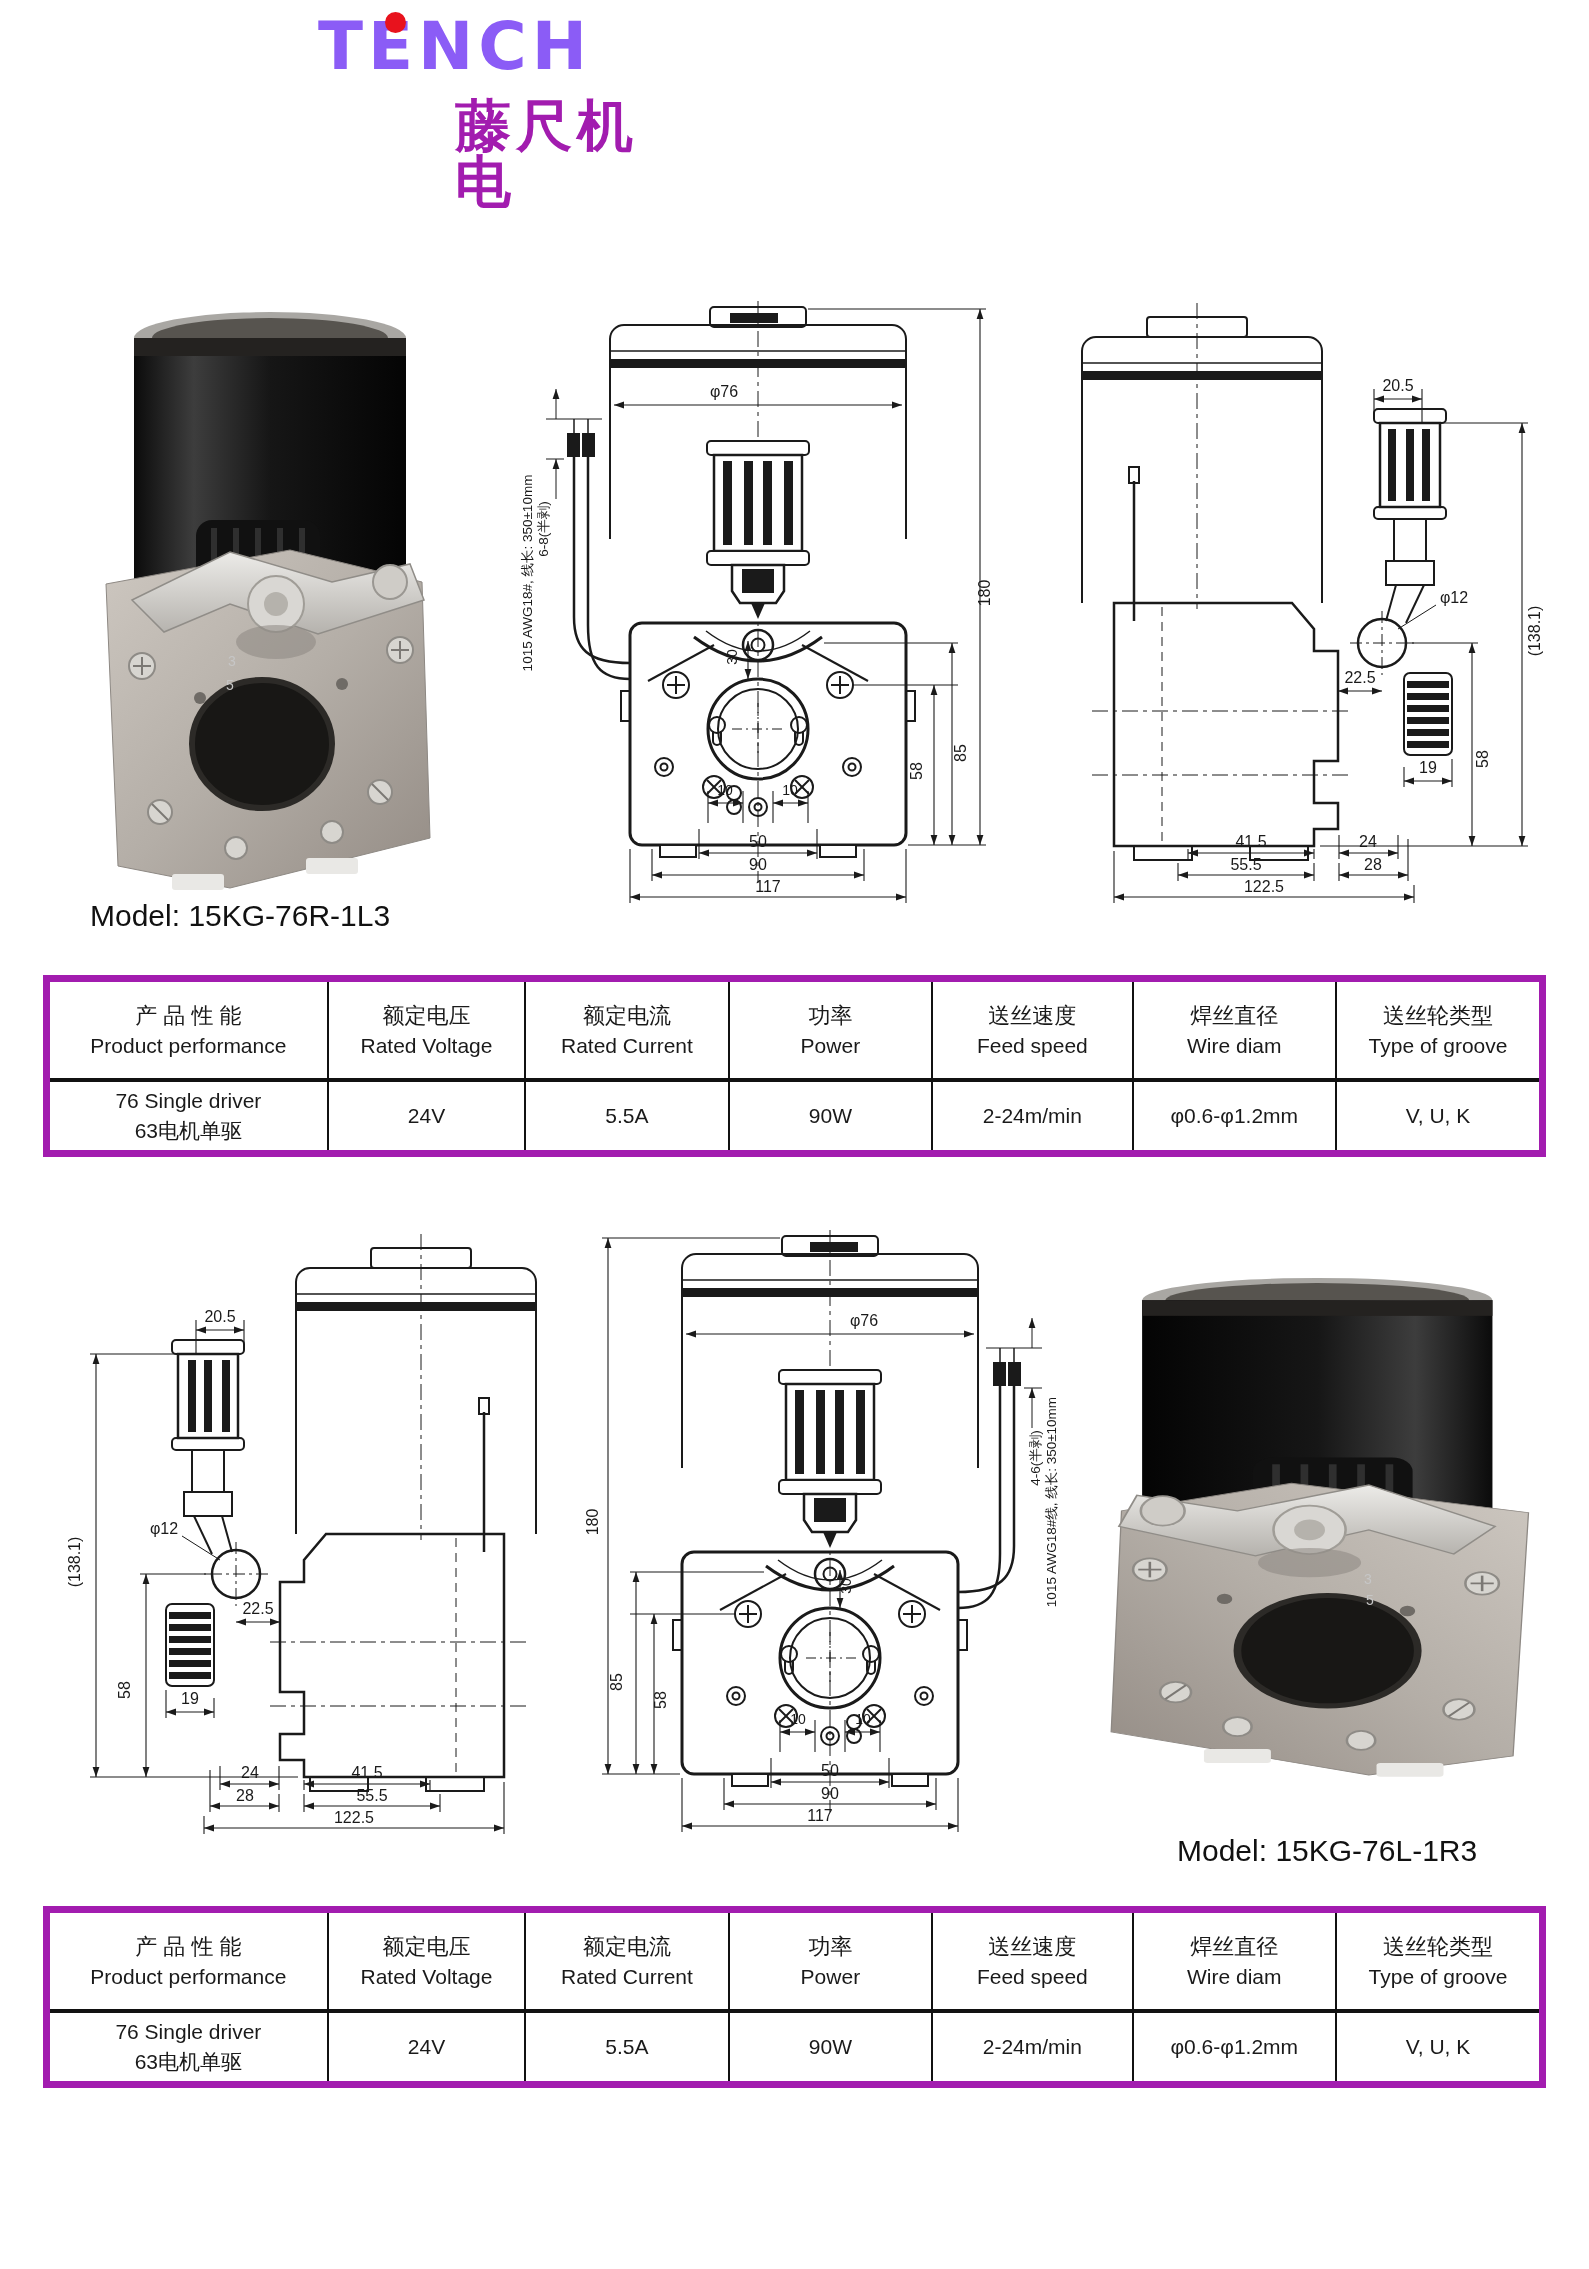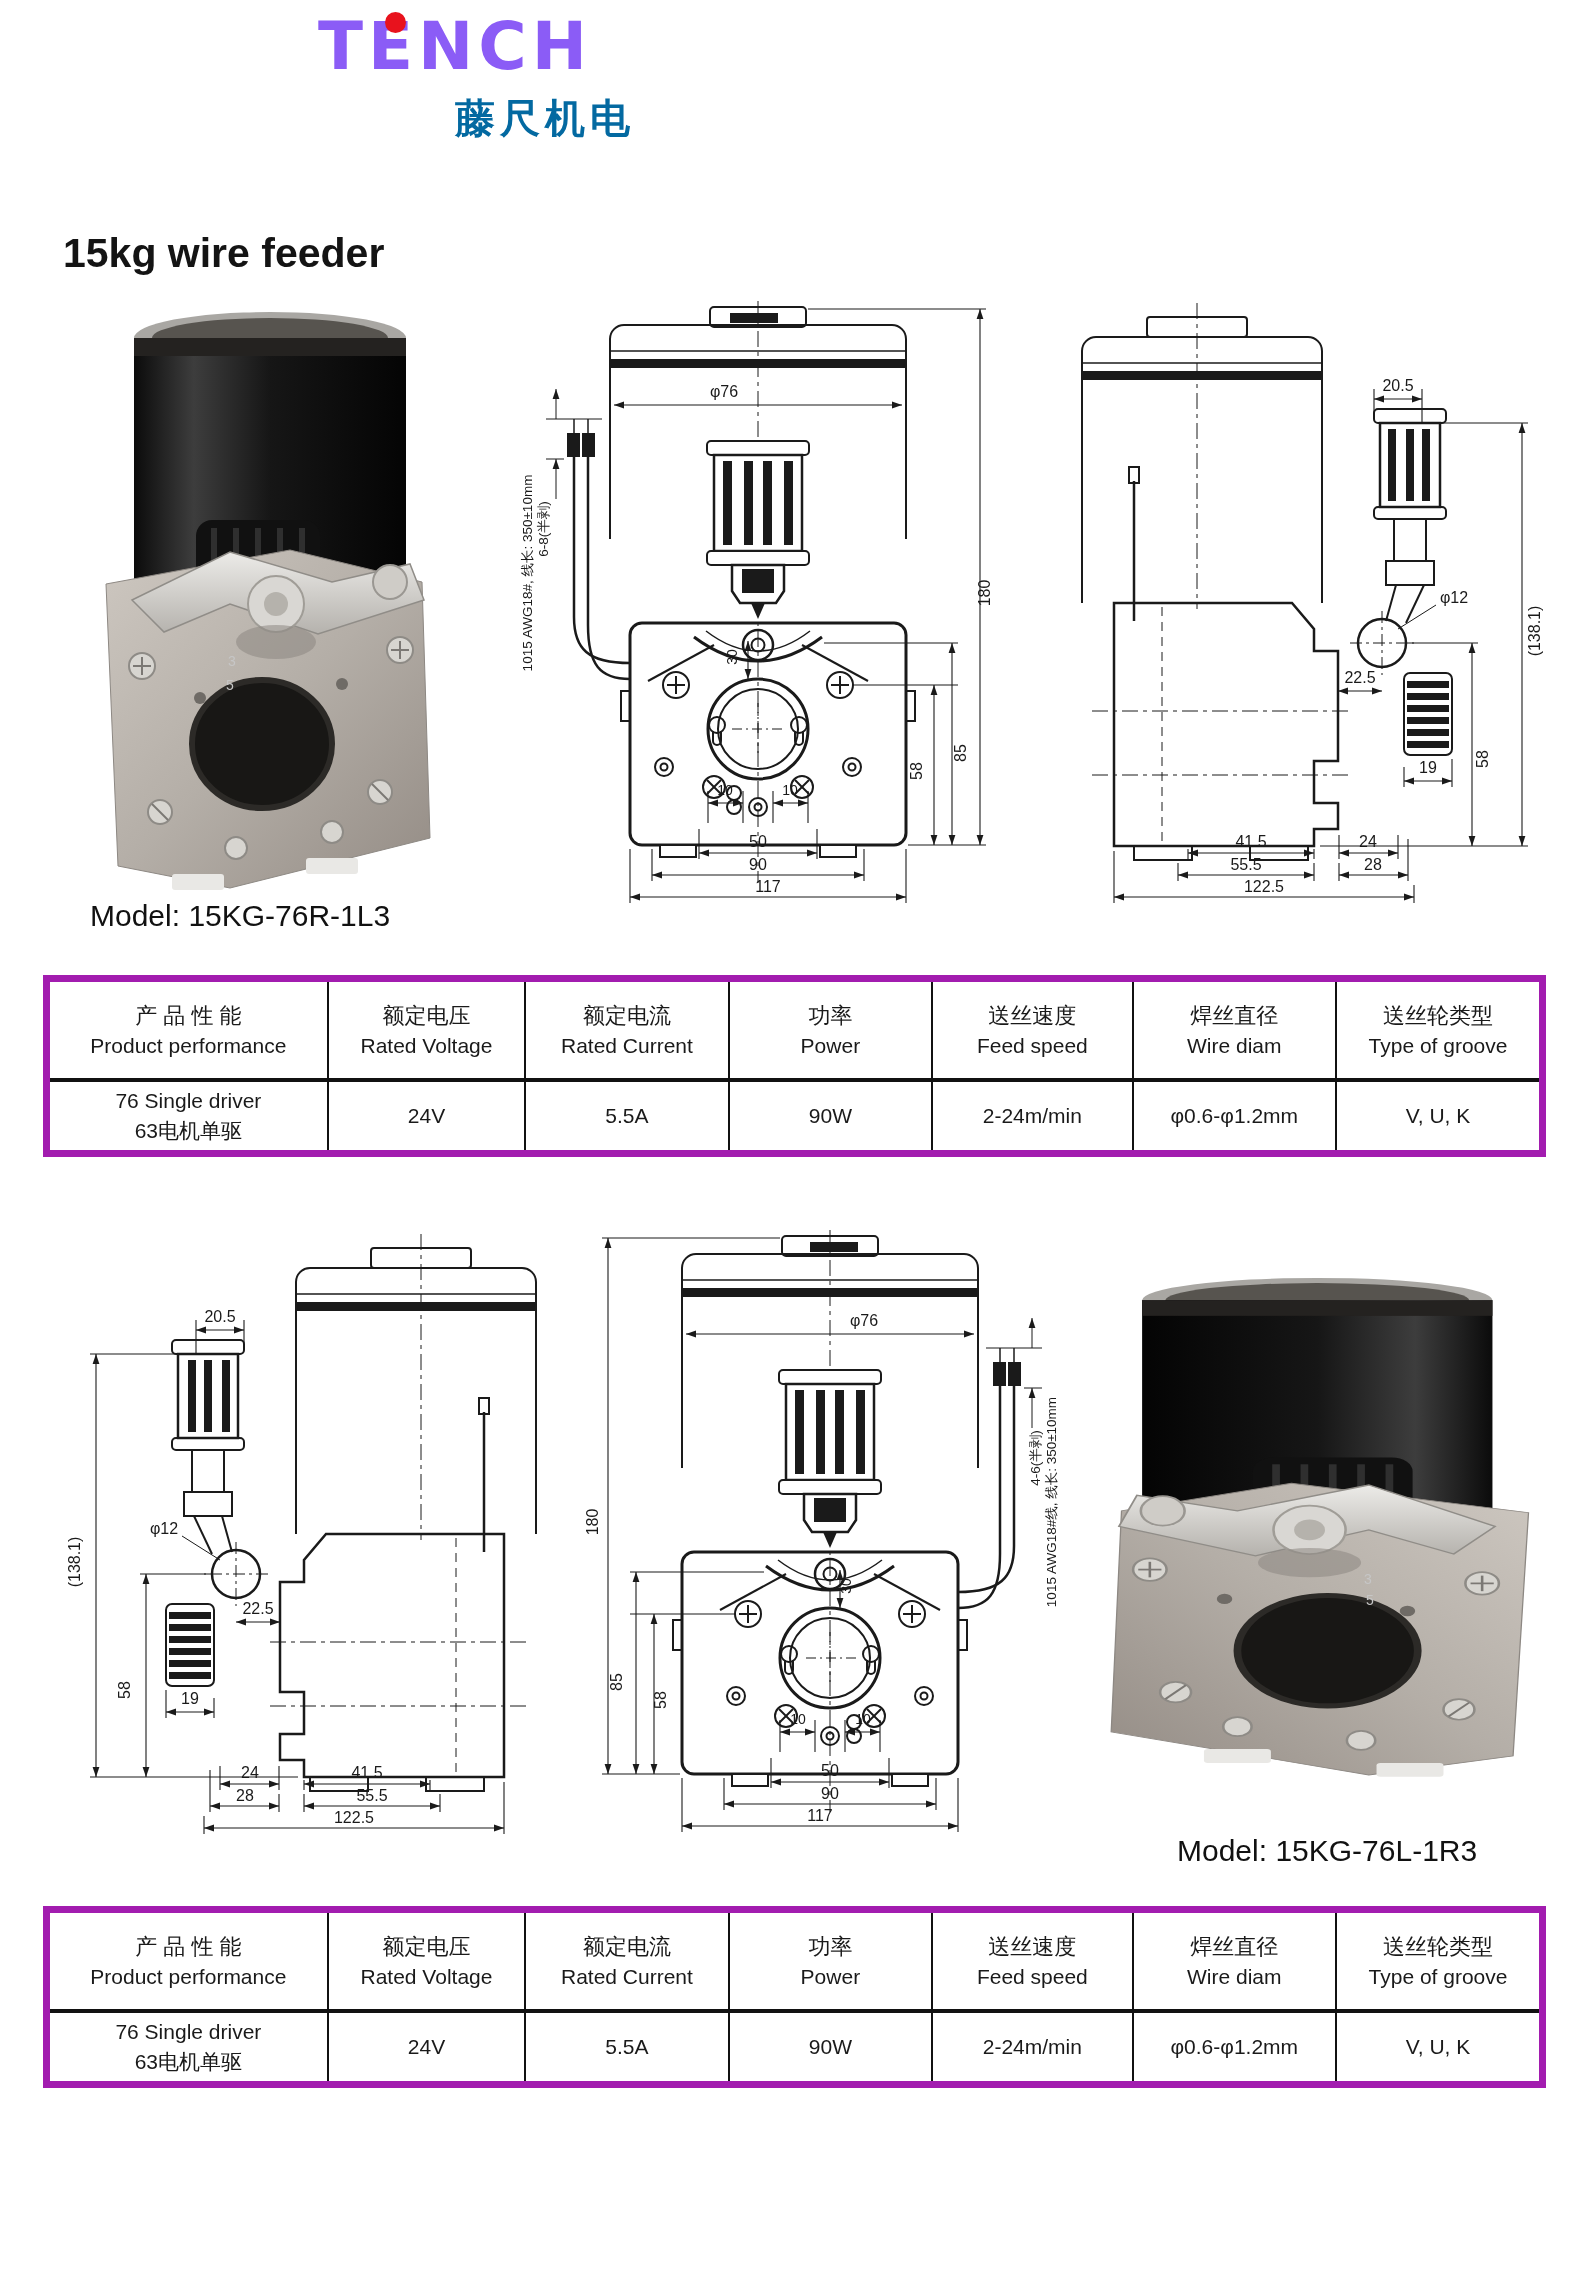--- a/index.html
+++ b/index.html
@@ -4,22 +4,22 @@
 <style>
   html,body{margin:0;padding:0;background:#fff;}
   .page{position:relative;width:1589px;height:2269px;background:#ffffff;
         font-family:"Liberation Sans",sans-serif;color:#1a1a1a;overflow:hidden;}
 
   
   .logo{position:absolute;left:318px;top:14px;width:360px;height:142px;}
   .logo-en{font-family:"DejaVu Sans",sans-serif;font-size:66px;font-weight:800;
            letter-spacing:5px;color:#8b5cf6;line-height:1;}
   .logo-dot{position:absolute;left:67px;top:-2px;width:21px;height:21px;border-radius:50%;background:#e8121d;}
-  .logo-cn{position:absolute;left:137px;top:84px;font-size:40px;font-weight:700;
-           letter-spacing:5px;color:#0369a1;line-height:1;}
+  .logo-cn{position:absolute;left:137px;top:84px;font-size:56px;font-weight:700;
+           letter-spacing:5px;color:#a21caf;line-height:1;}
 
   
   .title{position:absolute;left:63px;top:203px;font-size:41px;font-weight:700;color:#141414;line-height:1.15;}
   .model{position:absolute;font-size:30px;color:#111;}
   .model-1{left:90px;top:899px;width:360px;}
   .model-2{left:1177px;top:1834px;width:430px;}
 
   
   .fig{position:absolute;margin:0;padding:0;}
   .photo-1{left:80px;top:282px;}
@@ -297,21 +297,20 @@
       </g>
     </defs>
   </svg>
 
   <header class="logo">
     <div class="logo-en">TENCH</div>
     <span class="logo-dot"></span>
     <div class="logo-cn">藤尺机电</div>
   </header>
 
-  <h1 class="title">15kg wire feeder</h1>
 
   <figure class="fig photo-1">
     <svg width="365" height="620" viewBox="0 0 365 620">
       <use href="#photo-geom"></use>
       <text class="knobmark" x="152" y="384">3</text>
       <text class="knobmark" x="150" y="408">5</text>
     </svg>
   </figure>
 
   <figure class="fig front-1">

